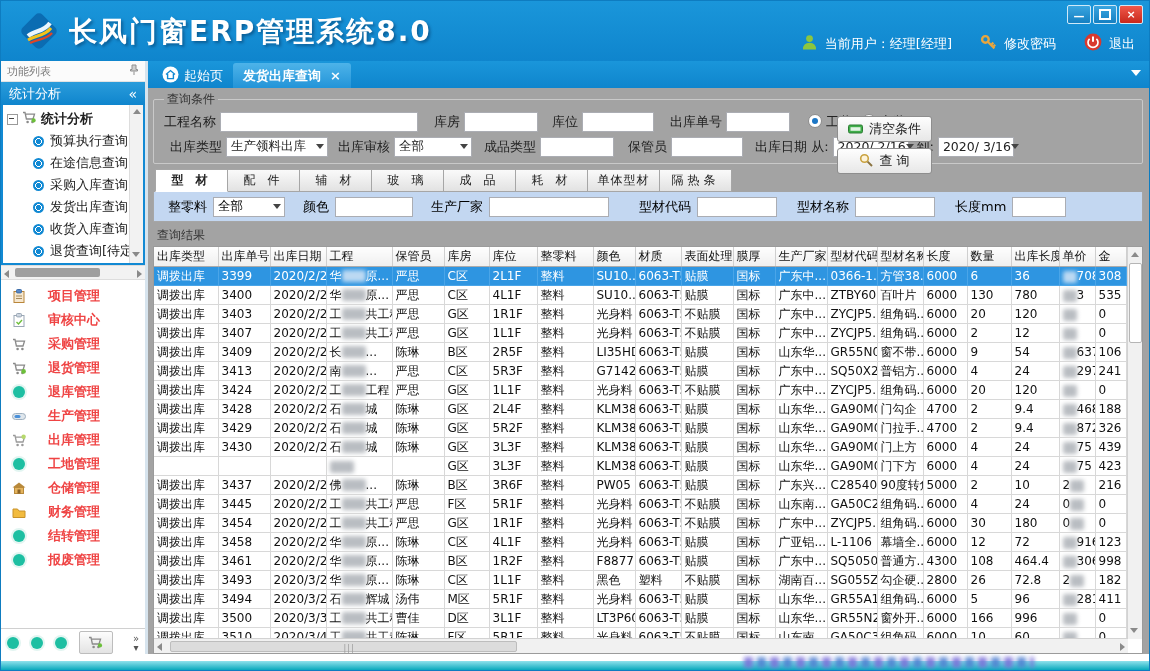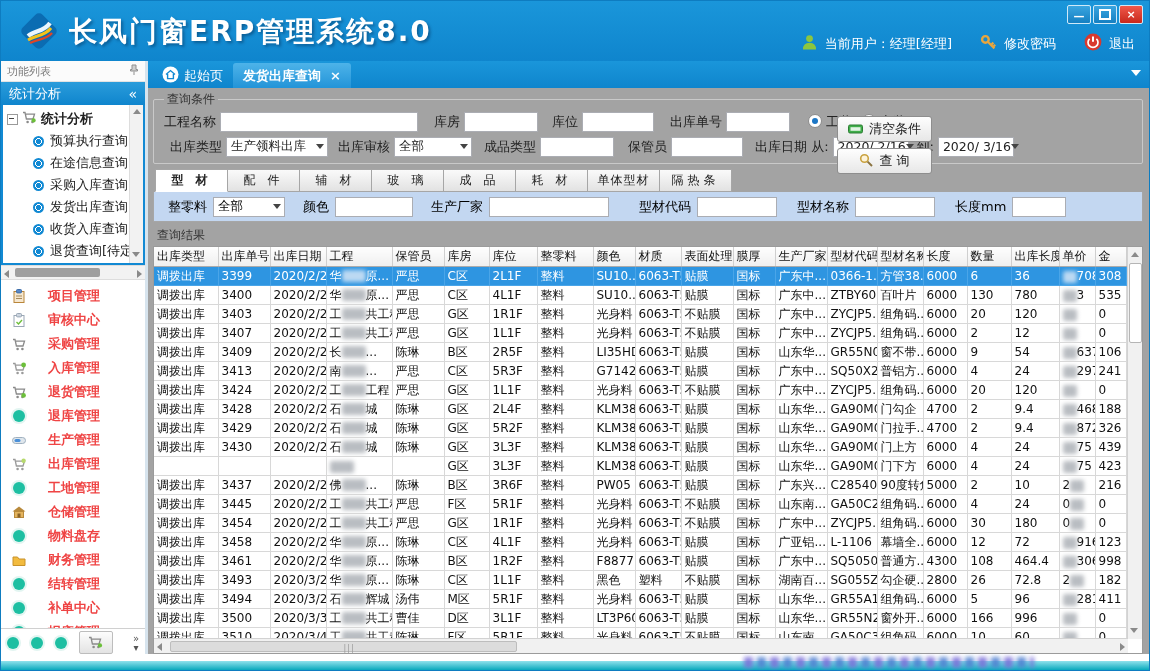--- a/index.html
+++ b/index.html
@@ -249,31 +249,20 @@
                 <path d="M1 1.5h2l1.4 6.5h6.6l1.5-4.8H4" fill="none" stroke="#8a8a8a" stroke-width="1.3"></path>
                 <circle cx="5.6" cy="11" r="1.3" fill="#8a8a8a"></circle>
                 <circle cx="10.4" cy="11" r="1.3" fill="#8a8a8a"></circle>
               </svg>
             </span>
             <span>采购管理</span>
           </div>
           <div class="menu-item">
             <span class="ico">
               <svg width="15" height="13">
-                <path d="M1 1.5h2l1.4 6.5h6.6l1.5-4.8H4" fill="none" stroke="#9a9a9a" stroke-width="1.3"></path>
-                <circle cx="5.6" cy="11" r="1.3" fill="#9a9a9a"></circle>
-                <circle cx="10.4" cy="11" r="1.3" fill="#9a9a9a"></circle>
-                <circle cx="11.6" cy="3" r="2.4" fill="#6cbf3a"></circle>
-              </svg>
-            </span>
-            <span>入库管理</span>
-          </div>
-          <div class="menu-item">
-            <span class="ico">
-              <svg width="15" height="13">
                 <path d="M1 1.5h2l1.4 6.5h6.6l1.5-4.8H4" fill="none" stroke="#8a8a8a" stroke-width="1.3"></path>
                 <circle cx="5.6" cy="11" r="1.3" fill="#8a8a8a"></circle>
                 <circle cx="10.4" cy="11" r="1.3" fill="#8a8a8a"></circle>
                 <circle cx="11.6" cy="9.4" r="2.3" fill="#6cbf3a"></circle>
               </svg>
             </span>
             <span>退货管理</span>
           </div>
           <div class="menu-item">
             <span class="ico">
@@ -312,43 +301,31 @@
               <svg width="14" height="12">
                 <path d="M0.5 5.5 L7 0.5 L13.5 5.5 Z" fill="#b8893b"></path>
                 <rect x="2.5" y="5.5" width="9" height="6" fill="#e4b45e" stroke="#b8893b"></rect>
                 <rect x="5.5" y="7.5" width="3" height="4" fill="#8a6327"></rect>
               </svg>
             </span>
             <span>仓储管理</span>
           </div>
           <div class="menu-item">
             <span class="ico">
-              <span class="tdot"></span>
-            </span>
-            <span>物料盘存</span>
-          </div>
-          <div class="menu-item">
-            <span class="ico">
               <svg width="14" height="11">
                 <path d="M1 2 h4.5 l1.5 2 H13 v6.5 H1 Z" fill="#f2bb3f" stroke="#c8922a"></path>
               </svg>
             </span>
             <span>财务管理</span>
           </div>
           <div class="menu-item">
             <span class="ico">
               <span class="tdot"></span>
             </span>
             <span>结转管理</span>
-          </div>
-          <div class="menu-item">
-            <span class="ico">
-              <span class="tdot"></span>
-            </span>
-            <span>补单中心</span>
           </div>
           <div class="menu-item">
             <span class="ico">
               <span class="tdot"></span>
             </span>
             <span>报废管理</span>
           </div>
         </div>
       <div class="sb-footer">
         <span class="tdot"></span>

